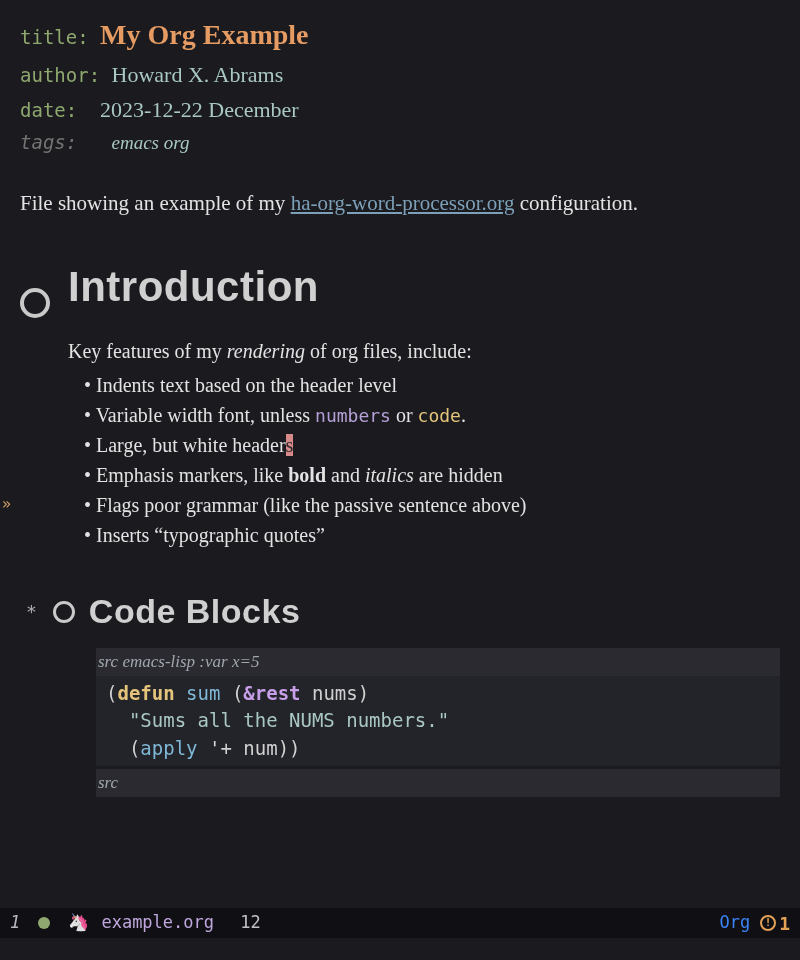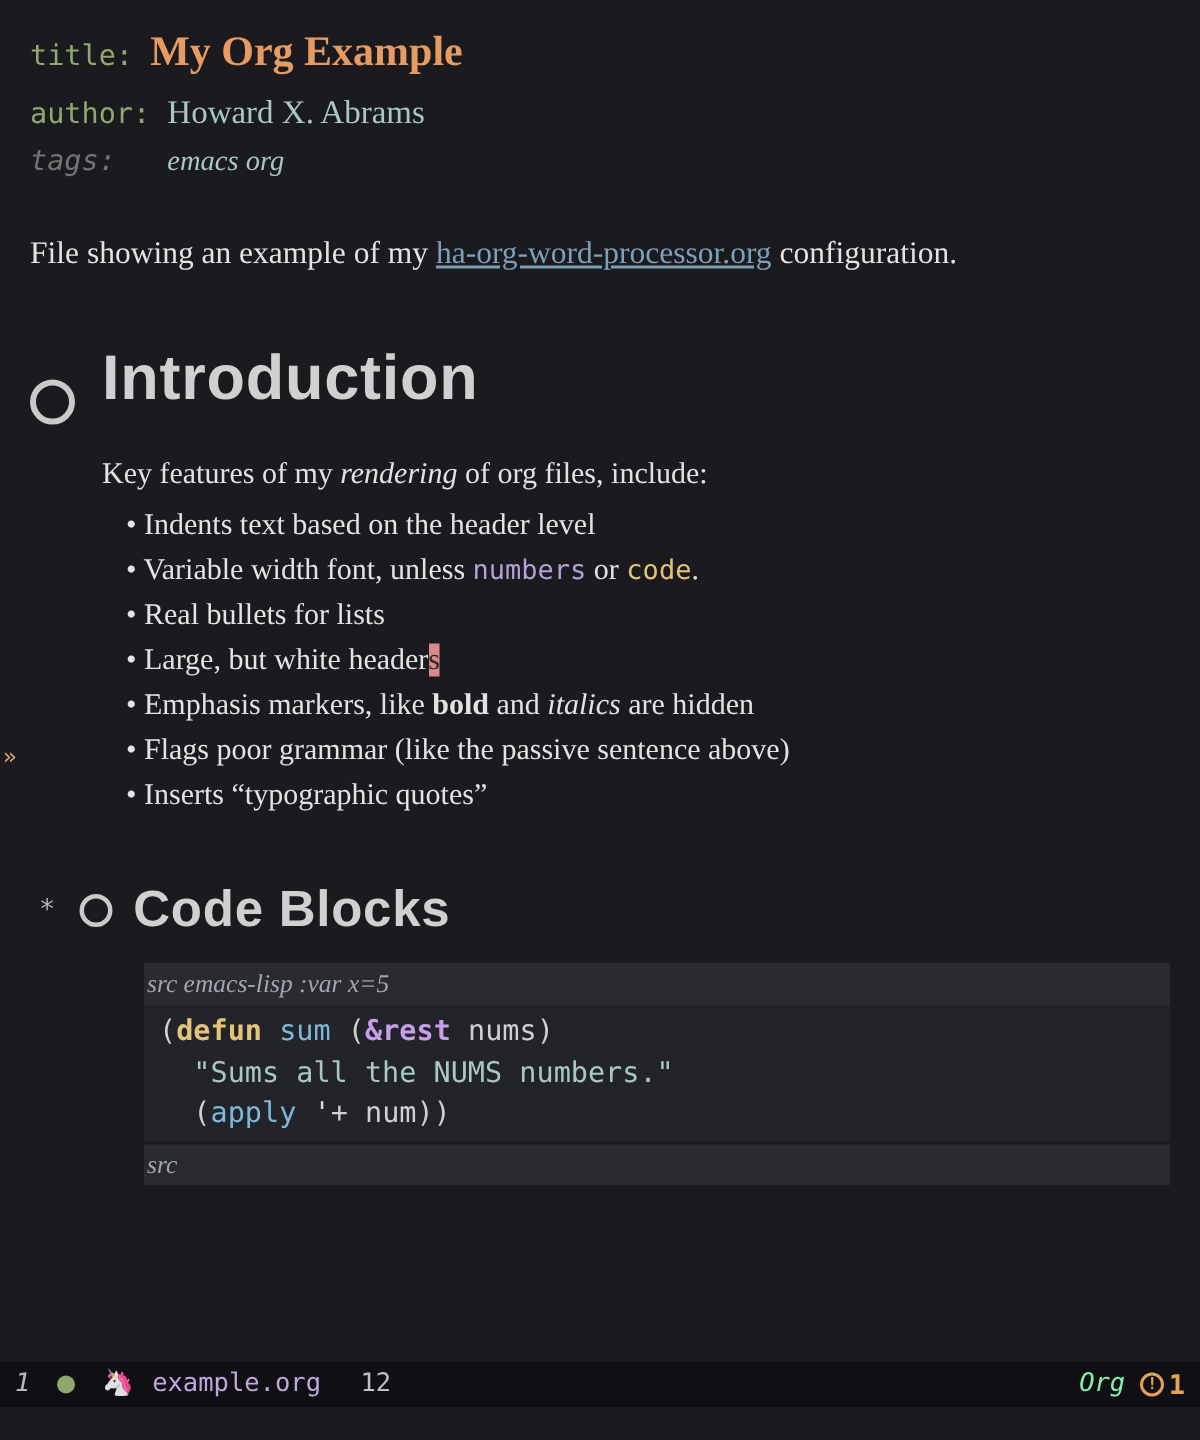--- a/index.html
+++ b/index.html
@@ -73,40 +73,44 @@
       font-family:"Menlo",monospace; font-size:17px;
       padding:0 10px;
       color:#c0c0c8;
     }
     .seg { display:inline-flex; align-items:center; gap:8px; }
     .ml-num { color:#b8b8c0; font-style:italic; margin-right:10px; }
     .dotg { width:12px; height:12px; border-radius:50%; background:#8fa86f; display:inline-block; }
     .ml-file { color:#bfa7de; }
     .unicorn { color:#bfa7de; margin:0 4px 0 10px; }
     .ml-right { margin-left:auto; display:inline-flex; align-items:center; gap:10px; }
-    .ml-mode { color:#86efac; font-style:italic; }
+    .ml-mode { color:#3b82f6; }
     .err-icon { color:#e3a256; font-weight:bold; font-size:18px; display:inline-flex; align-items:center; }
     .err-icon .glyph { width:16px;height:16px;border:2px solid #e3a256;border-radius:50%;display:inline-flex;align-items:center;justify-content:center;font-size:11px;margin-right:3px; }
     .minibuf {
       position:absolute; left:0; bottom:0; width:100%; height:22px;
       background:#1a1a1f;
     }
   </style>
 </head>
 <body>
 
 <div class="buf">
 
   <div class="meta-row">
     <span class="meta-key">title:</span>
     <span class="title-val">My Org Example</span>
   </div>
   <div class="meta-row">
     <span class="meta-key">author:</span>
     <span class="author-val">Howard X. Abrams</span>
+  </div>
+  <div class="meta-row">
+    <span class="meta-key">date:</span>
+    &nbsp;<span class="date-val">2023-12-22 December</span>
   </div>
   <div class="meta-row">
     <span class="meta-key-tags">tags:</span>
     &nbsp;&nbsp;<span class="tags-val">emacs org</span>
   </div>
 
   <p class="intro-p">
     <span>File showing an example of my </span><a class="link" href="#">ha-org-word-processor.org</a><span> configuration.</span>
   </p>
 
@@ -115,21 +119,20 @@
     <span class="h1-text">Introduction</span>
   </div>
 
   <div class="section-body">
     <p class="lead">
       <span>Key features of my </span><em>rendering</em><span> of org files, include:</span>
     </p>
     <ul class="feat">
       <li><span>Indents text based on the header level</span></li>
       <li><span>Variable width font, unless </span><span class="verbatim">numbers</span><span> or </span><span class="codeword">code</span><span>.</span></li>
-      <li><span>Real bullets for lists</span></li>
       <li><span>Large, but white header</span><span class="cursor-box">s</span></li>
       <li><span>Emphasis markers, like </span><b>bold</b><span> and </span><i>italics</i><span> are hidden</span></li>
       <li><span>Flags poor grammar (like the passive sentence above)</span></li>
       <li><span>Inserts “typographic quotes”</span></li>
     </ul>
   </div>
 
   <div class="h2-row">
     <span class="star-marker">*</span>
     <span class="small-circle"></span>

